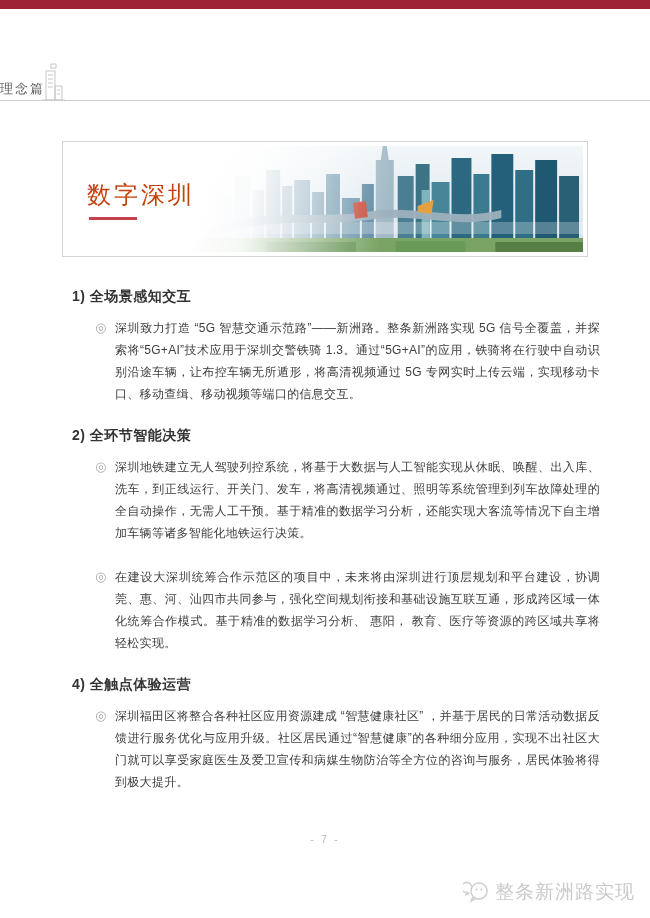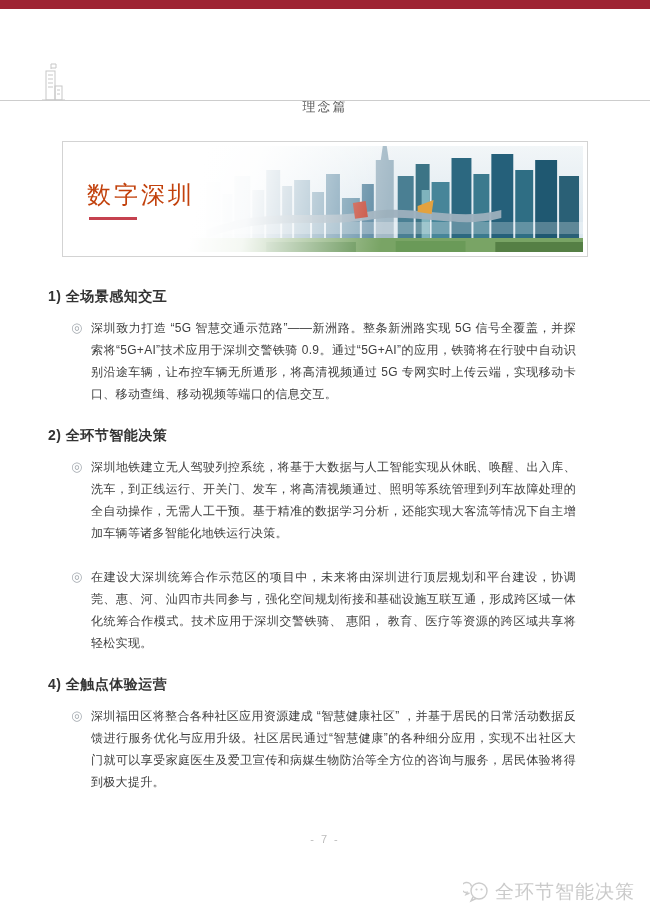--- a/index.html
+++ b/index.html
@@ -5,43 +5,43 @@
   html,body{margin:0;padding:0;background:#ffffff;}
   .page{
     position:relative;width:650px;height:918px;margin:0 auto;background:#ffffff;
     overflow:hidden;font-family:"Liberation Sans","DejaVu Sans",sans-serif;
   }
   
   .top-bar{position:absolute;left:0;top:0;width:650px;height:9px;background:#9e2433;}
   
   .header-logo{position:absolute;left:38px;top:62px;width:30px;height:40px;}
   .header-label{
-    position:absolute;left:0;top:80px;width:650px;text-align:center;
-    font-size:13px;color:#5c5c5c;letter-spacing:2px;margin-top:18px;
+    position:absolute;left:0;top:80px;width:650px;text-align:left;
+    font-size:13px;color:#5c5c5c;letter-spacing:2px;
   }
   .header-divider{position:absolute;left:0;top:100px;width:650px;height:1px;background:#cdcdcd;}
   
   .banner{
     position:absolute;left:62px;top:141px;width:526px;height:116px;
     border:1px solid #d3d3d3;box-sizing:border-box;background:#fff;
   }
   .banner-photo{position:absolute;left:4px;top:4px;right:4px;bottom:4px;overflow:hidden;}
   .banner-photo svg{display:block;width:100%;height:100%;}
   .banner-fade{
     position:absolute;left:0;top:0;width:100%;height:100%;
     background:linear-gradient(100deg,#ffffff 0%,#ffffff 26%,rgba(255,255,255,0.92) 36%,
                rgba(255,255,255,0.5) 48%,rgba(255,255,255,0) 62%);
   }
   .banner-title-wrap{position:absolute;left:20px;top:36px;}
   .banner-title{
     font-size:24px;color:#c2410c;letter-spacing:3px;line-height:26px;
   }
   .title-underline{width:48px;height:3px;background:#c5414f;margin-top:9px;margin-left:2px;}
   
-  .content{position:absolute;left:48px;top:288px;width:528px;}
+  .content{position:absolute;left:72px;top:288px;width:528px;}
   .section{margin-bottom:22px;}
   .section-heading{
     font-size:14px;font-weight:bold;color:#333333;margin:0 0 11px 0;letter-spacing:0.5px;
   }
   .para{
     position:relative;margin-left:23px;padding-left:20px;
     font-size:12px;letter-spacing:0.3px;line-height:22px;color:#3e3e3e;
     text-align:justify;
   }
   .bullet{
@@ -143,34 +143,34 @@
         <div class="title-underline"></div>
       </div>
     </div>
   </div>
 
   <div class="content">
 
     <div class="section">
       <h3 class="section-heading">1) 全场景感知交互</h3>
       <div class="para">
-        <span class="bullet">◎</span><span>深圳致力打造 “5G 智慧交通示范路”——新洲路。整条新洲路实现 5G 信号全覆盖，并探索将“5G+AI”技术应用于深圳交警铁骑 0.9。通过“5G+AI”的应用，铁骑将在行驶中自动识别沿途车辆，让布控车辆无所遁形，将高清视频通过 5G 专网实时上传云端，实现移动卡口、移动查缉、移动视频等端口的信息交互。</span>
+        <span class="bullet">◎</span><span>深圳致力打造 “5G 智慧交通示范路”——新洲路。整条新洲路实现 5G 信号全覆盖，并探索将“5G+AI”技术应用于深圳交警铁骑 1.3。通过“5G+AI”的应用，铁骑将在行驶中自动识别沿途车辆，让布控车辆无所遁形，将高清视频通过 5G 专网实时上传云端，实现移动卡口、移动查缉、移动视频等端口的信息交互。</span>
       </div>
     </div>
 
     <div class="section">
       <h3 class="section-heading">2) 全环节智能决策</h3>
       <div class="para">
         <span class="bullet">◎</span><span>深圳地铁建立无人驾驶列控系统，将基于大数据与人工智能实现从休眠、唤醒、出入库、洗车，到正线运行、开关门、发车，将高清视频通过、照明等系统管理到列车故障处理的全自动操作，无需人工干预。基于精准的数据学习分析，还能实现大客流等情况下自主增加车辆等诸多智能化地铁运行决策。</span>
       </div>
     </div>
 
     <div class="section">
       <div class="para">
-        <span class="bullet">◎</span><span>在建设大深圳统筹合作示范区的项目中，未来将由深圳进行顶层规划和平台建设，协调莞、惠、河、汕四市共同参与，强化空间规划衔接和基础设施互联互通，形成跨区域一体化统筹合作模式。技术应用于深圳交警铁骑、 惠阳， 教育、医疗等资源的跨区域共享将轻松实现。</span>
+        <span class="bullet">◎</span><span>在建设大深圳统筹合作示范区的项目中，未来将由深圳进行顶层规划和平台建设，协调莞、惠、河、汕四市共同参与，强化空间规划衔接和基础设施互联互通，形成跨区域一体化统筹合作模式。基于精准的数据学习分析、 惠阳， 教育、医疗等资源的跨区域共享将轻松实现。</span>
       </div>
     </div>
 
     <div class="section">
       <h3 class="section-heading">4) 全触点体验运营</h3>
       <div class="para">
         <span class="bullet">◎</span><span>深圳福田区将整合各种社区应用资源建成 “智慧健康社区” ，并基于居民的日常活动数据反馈进行服务优化与应用升级。社区居民通过“智慧健康”的各种细分应用，实现不出社区大门就可以享受家庭医生及爱卫宣传和病媒生物防治等全方位的咨询与服务，居民体验将得到极大提升。</span>
       </div>
     </div>
 
@@ -184,16 +184,16 @@
         <g fill="none" stroke="#cccccc" stroke-width="1.4">
           <circle cx="16" cy="11" r="8"></circle>
           <path d="M10 17 L8 21 L13 18.5"></path>
           <path d="M8.5 6.5 A5 5 0 1 0 3.5 12.5"></path>
           <path d="M4.5 11.5 L3 14.5 L6.5 13"></path>
         </g>
         <circle cx="13.5" cy="9.5" r="1.1" fill="#cccccc"></circle>
         <circle cx="18.5" cy="9.5" r="1.1" fill="#cccccc"></circle>
       </svg>
     </span>
-    <span>全环节智能决策</span>
+    <span>整条新洲路实现</span>
   </div>
 
 </div>
 
 </body></html>

